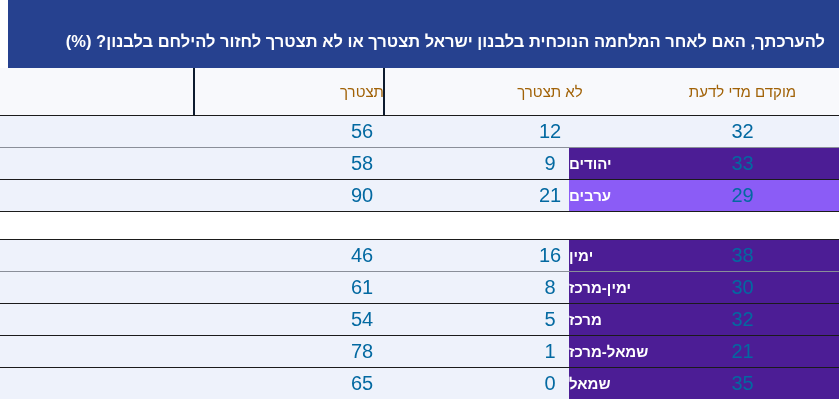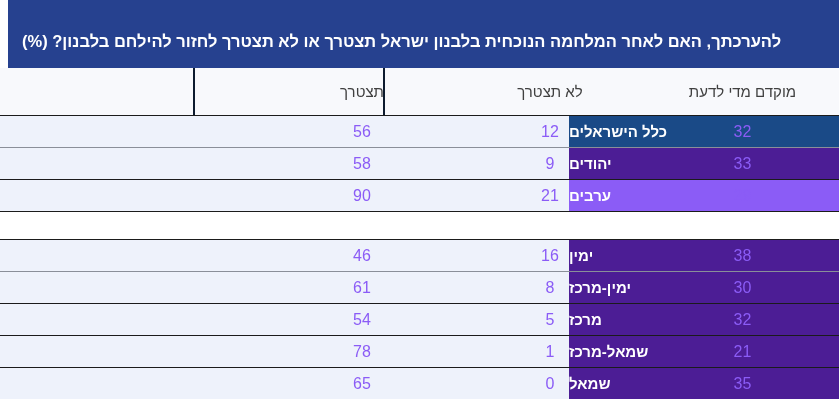--- a/index.html
+++ b/index.html
@@ -26,21 +26,21 @@
   .title-banner {
     position: absolute;
     left: 8px;
     top: 0px;
     width: 831px;
     height: 84px;
     background: #26418f;
     box-sizing: border-box;
     display: flex;
     align-items: center;
-    justify-content: flex-end;
+    justify-content: flex-start;
     padding: 4px 14px 6px 14px;
   }
   .title-text {
     color: #ffffff;
     font-size: 16.5px;
     font-weight: bold;
     line-height: 1.38;
     text-align: center;
     direction: rtl;
     letter-spacing: 0px;
@@ -56,21 +56,21 @@
     background: #f8f9fc;
     box-sizing: border-box;
   }
   .header-cell {
     position: absolute;
     top: 0;
     height: 47px;
     display: flex;
     align-items: center;
     justify-content: center;
-    color: #404040;
+    color: #a16207;
     font-size: 15px;
     font-weight: normal;
     direction: rtl;
   }
   .hc-label { right: 569px; width: 270px; }
   .hc-c1    { right: 385px; width: 184px; }  
   .hc-c2    { right: 195px; width: 188px; }  
   .hc-c3    { right: 0px;   width: 193px; }  
 
   .vdiv {
@@ -130,22 +130,22 @@
   .cat-bar.blue   { background: #4c1d95; }
   .cat-bar.orange { background: #8b5cf6; }
 
   .val {
     position: absolute;
     top: 0;
     height: 31px;
     display: flex;
     align-items: center;
     justify-content: center;
-    color: #8b5cf6;
-    font-size: 16px;
+    color: #0369a1;
+    font-size: 20px;
     font-weight: normal;
   }
   .v1 { right: 385px; width: 184px; }
   .v2 { right: 195px; width: 188px; }
   .v3 { right: 0px;   width: 193px; }
 </style>
 </head>
 <body>
 
 <div class="chart-wrap">
@@ -160,21 +160,20 @@
     <div class="header-cell hc-c2">לא תצטרך</div>
     <div class="header-cell hc-c3">מוקדם מדי לדעת</div>
   </div>
   <div class="vdiv vdiv-1"></div>
   <div class="vdiv vdiv-2"></div>
 
   <div class="tbl">
 
     <div class="rule dark"></div>
     <div class="row">
-      <div class="cat-bar navy">כלל הישראלים</div>
       <div class="val v1">56</div>
       <div class="val v2">12</div>
       <div class="val v3">32</div>
     </div>
     <div class="rule light"></div>
     <div class="row">
       <div class="cat-bar blue">יהודים</div>
       <div class="val v1">58</div>
       <div class="val v2">9</div>
       <div class="val v3">33</div>

